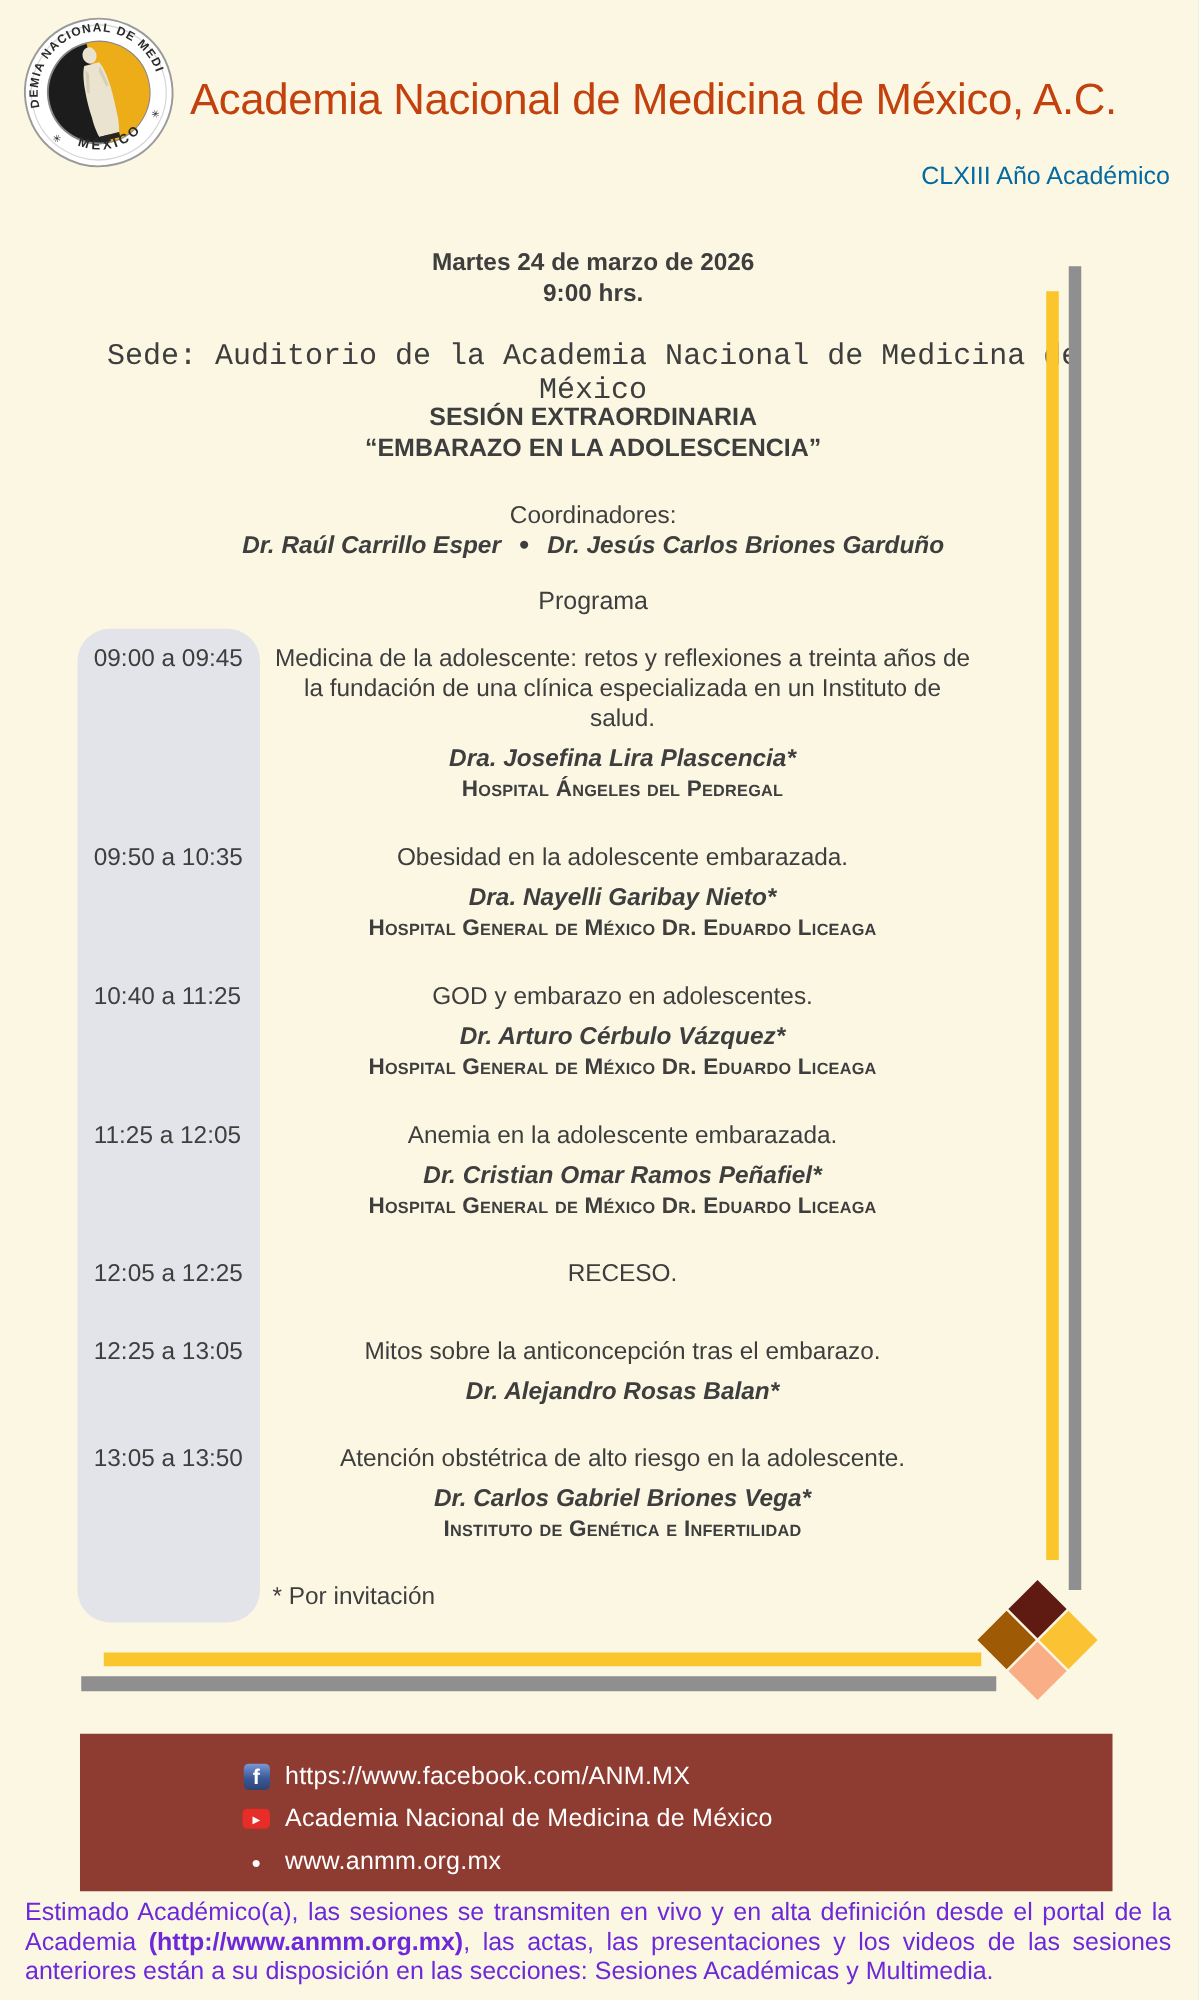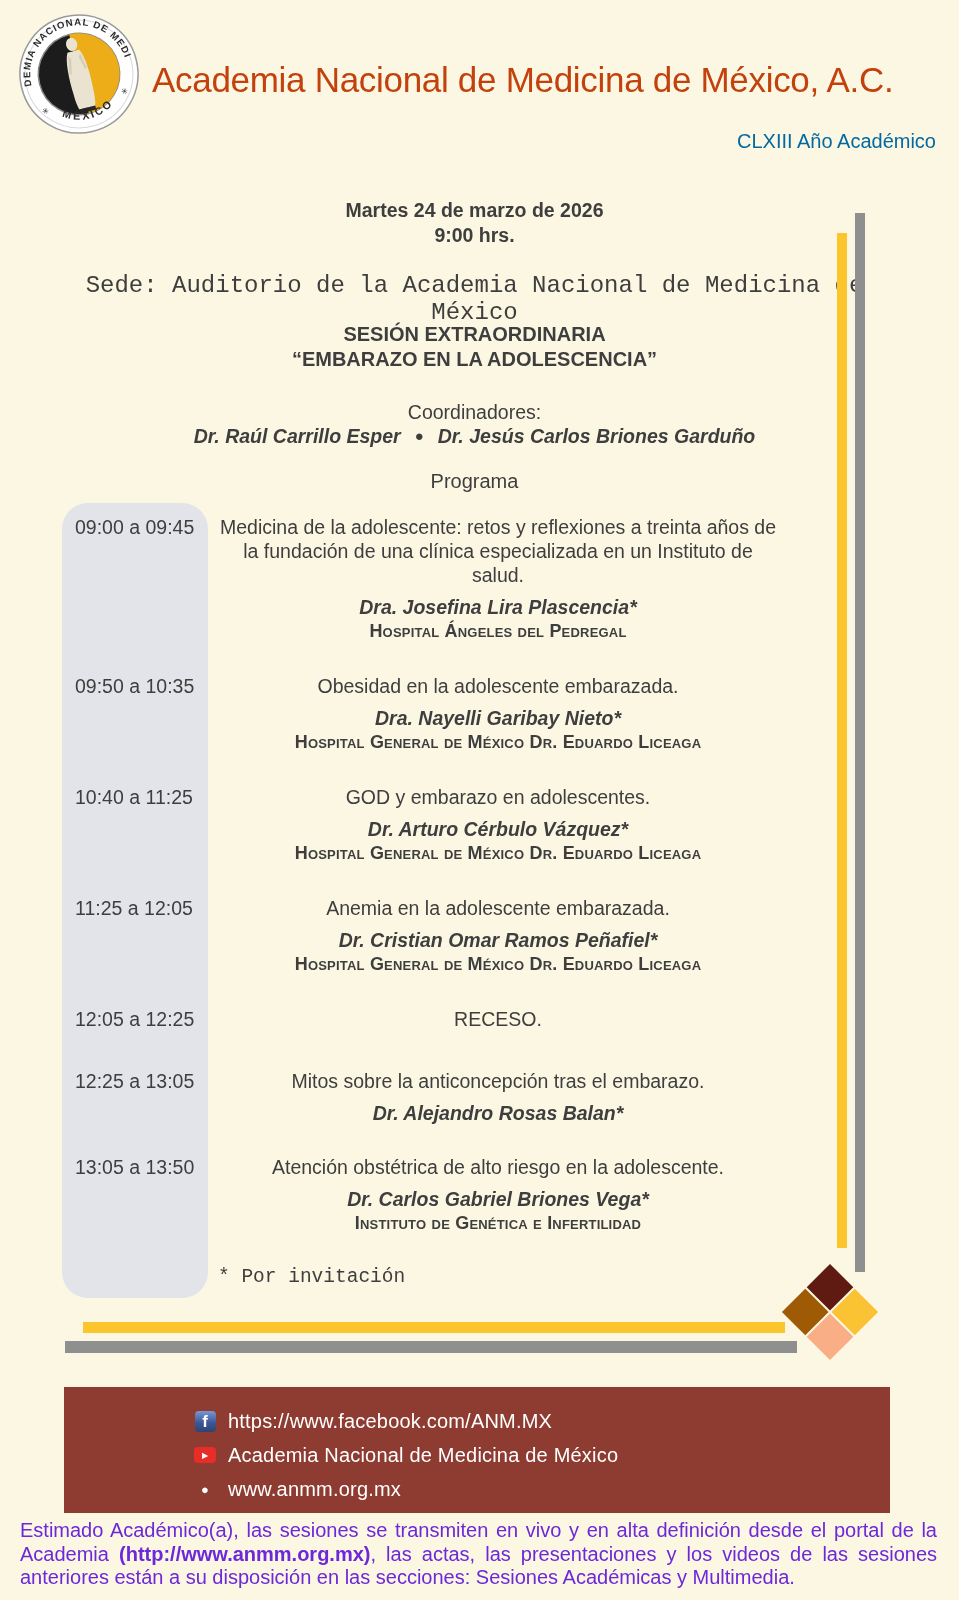--- a/index.html
+++ b/index.html
@@ -54,21 +54,21 @@
   .program-list { position: absolute; left: 75px; top: 515px; width: 780px; }
   .program-entry { display: flex; margin-bottom: 30px; }
   .entry-time { flex: 0 0 133px; font-size: 19.5px; line-height: 24px; }
   .entry-body { flex: 1; margin-left: 10px; max-width: 560px; text-align: center; }
   .entry-title { font-size: 19.5px; line-height: 24px; }
   .entry-speaker { font-size: 19.5px; line-height: 24px; font-weight: 700; font-style: italic; margin-top: 8px; }
   .entry-institution {
     font-size: 18px; line-height: 25px; font-weight: 700;
     font-variant: small-caps; letter-spacing: 0.2px;
   }
-  .footnote { position: absolute; left: 218px; top: 1266px; font-size: 19.5px; font-family: Liberation Mono, monospace; }
+  .footnote { position: absolute; left: 218px; top: 1266px; font-size: 19.5px; }
 
   
   .vbar-gray   { position: absolute; left: 855px; top: 213px; width: 10px; height: 1059px; background: #8F8F8F; }
   .vbar-yellow { position: absolute; left: 837px; top: 233px; width: 10px; height: 1015px; background: #FBC62B; }
   .hbar-yellow { position: absolute; left: 83px;  top: 1322px; width: 702px; height: 11px; background: #FBC62B; }
   .hbar-gray   { position: absolute; left: 65px;  top: 1341px; width: 732px; height: 12px; background: #8F8F8F; }
 
   .diamond-cluster {
     position: absolute; left: 796px; top: 1278px;
     width: 68px; height: 68px;

